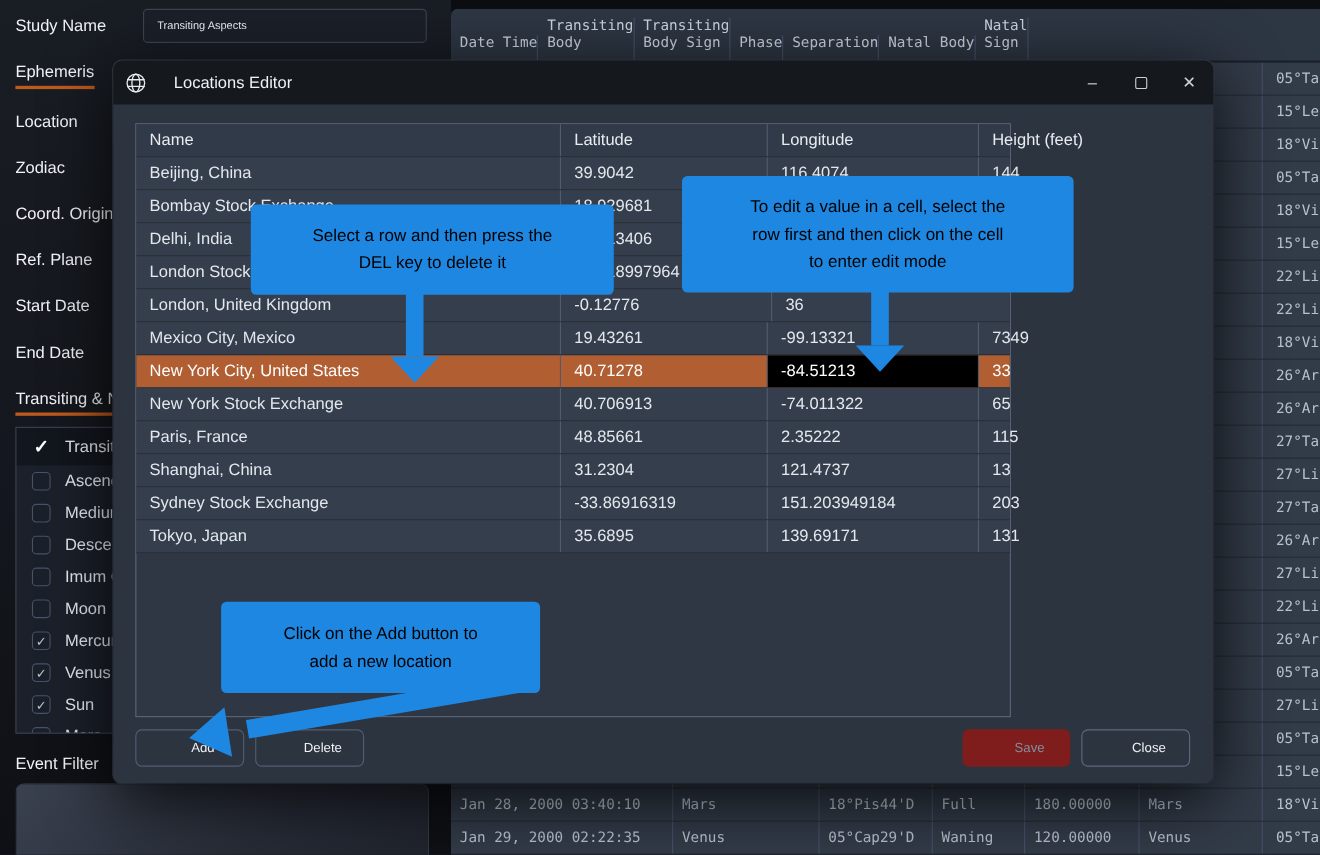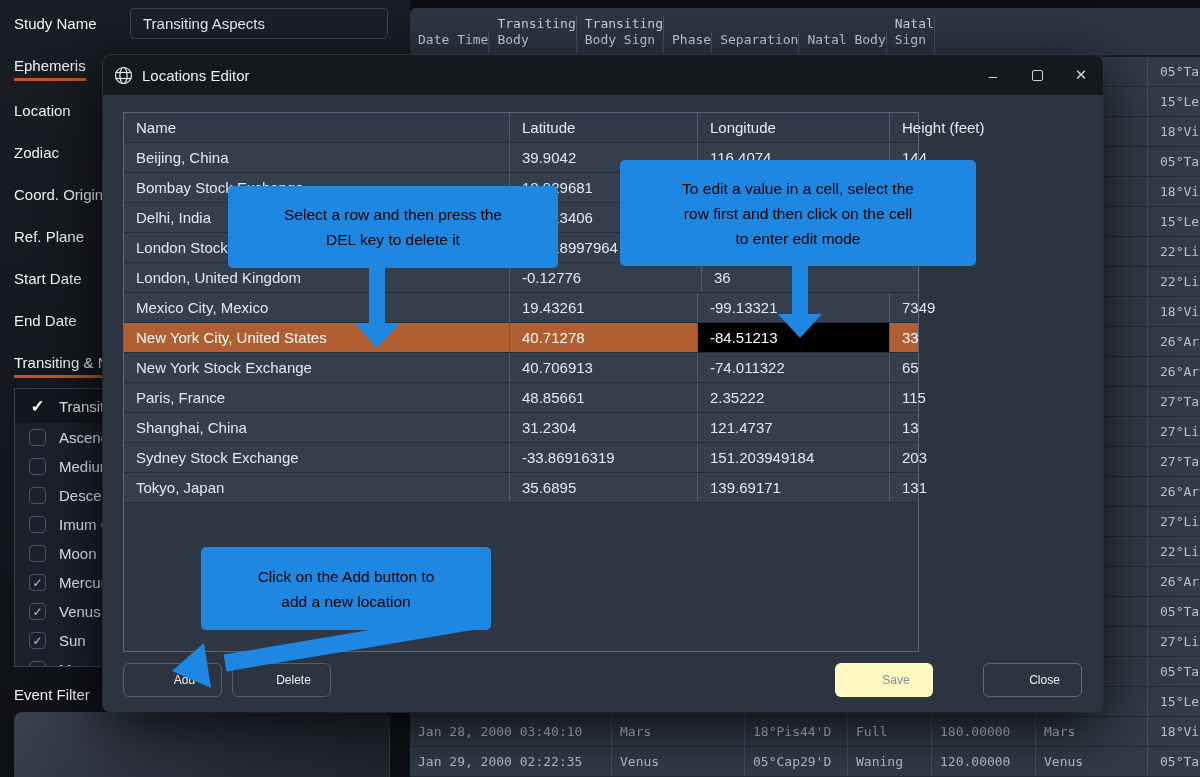--- a/index.html
+++ b/index.html
@@ -11,21 +11,21 @@
   
   .sidebar {
     position:absolute; left:0; top:0; width:410px; height:777px;
     background:linear-gradient(180deg,#191d24 0%,#14171d 55%,#0e1015 100%);
   }
   .field-label { position:absolute; left:14px; font-size:15px; color:#f1f3f6; }
   .study-label { top:15px; }
   .study-input {
     position:absolute; left:130px; top:8px; width:258px; height:31px;
     background:#1b2028; border:1px solid #3c4452; border-radius:4px;
-    color:#e9edf2; font-size:15px; padding:0 12px; font-family:"Liberation Sans",sans-serif;
+    color:#e9edf2; font-size:10px; padding:0 12px; font-family:"Liberation Sans",sans-serif;
   }
   .nav { position:absolute; left:14px; top:57px; width:390px; }
   .nav-item { height:42px; position:relative; cursor:pointer; }
   .nav-item:nth-of-type(1) { height:45px; }
   .nav-item .lbl { font-size:15px; color:#f1f3f6; display:inline-block; padding-bottom:4px; }
   .nav-item.active .lbl { border-bottom:3px solid #bf5a1e; }
   
   .bodylist {
     position:absolute; left:14px; top:388px; width:246px; height:279px;
     background:#1b202a; border:1px solid #3a4352; overflow:hidden;
@@ -60,21 +60,21 @@
   .c0{width:202px;} .c1{width:133px;} .c2{width:103px;} .c3{width:84px;}
   .c4{width:104px;} .c5{width:112px;} .c6{width:90px; border-right:none; padding-left:12px !important;}
   
   .dialog {
     position:absolute; left:103px; top:55px; width:1000px; height:657px;
     background:#2c3440; border-radius:8px; z-index:20;
     box-shadow:0 14px 60px rgba(0,0,0,.8), 0 0 0 1px #3a414d;
   }
   .titlebar { height:40px; background:#15181d; border-radius:8px 8px 0 0;
               display:flex; align-items:center; padding-left:11px; }
-  .titlebar .title { font-size:15px; color:#eef1f5; margin-left:9px; flex:1; }
+  .titlebar .title { font-size:15px; color:#eef1f5; margin-left:25px; flex:1; }
   .win-btn { width:44px; height:40px; display:flex; align-items:center; justify-content:center;
              color:#cdd2da; font-size:15px; cursor:pointer; }
   .max-box { width:11px; height:11px; border:1.5px solid #cdd2da; border-radius:2px; }
   
   .loc-table { position:absolute; left:20px; top:57px; width:796px; height:540px;
                background:#2f3744; border:1px solid #5c6779; }
   .lt-row { display:flex; height:30px; background:#353e4c; border-bottom:1px solid #272e3a; }
   .lt-row.head { background:#313a48; }
   .lt-cell { flex:none; font-size:15px; color:#e4e8ee; line-height:29px; padding-left:12px;
              border-right:1px solid #515c6e; overflow:hidden; white-space:nowrap; }
@@ -83,21 +83,21 @@
   .lt-row.selected { background:#b05e32; }
   .lt-row.selected .lt-cell { color:#ffffff; }
   .lt-cell.editing { background:#000000; color:#ffffff; }
   
   .btn { position:absolute; height:34px; border-radius:6px; font-size:12px;
          display:flex; align-items:center; justify-content:center; cursor:pointer;
          border:1px solid #525e74; color:#eef1f5; background:transparent;
          font-family:"Liberation Sans",sans-serif;padding-left:24px; }
   .btn-add    { left:20px;  top:608px; width:99px; }
   .btn-delete { left:129px; top:608px; width:99px; }
-  .btn-save   { left:732px; top:608px; width:98px; border:none; background:#fef9c3; color:#848e9f; cursor:default; }
+  .btn-save   { left:772px; top:608px; width:98px; border:none; background:#7f1d1d; color:#848e9f; cursor:default; }
   .btn-close  { left:880px; top:608px; width:99px; border-color:#5c6980; }
   
   .tip { position:absolute; z-index:30; background:#1e87e2; color:#000000; border-radius:5px;
          font-size:15.5px; line-height:25px; text-align:center; white-space:pre-line;
          display:flex; align-items:center; justify-content:center; padding:4px 10px; }
   .tip1 { left:228px; top:186px; width:330px; height:82px; }
   .tip2 { left:620px; top:160px; width:356px; height:106px; }
   .tip3 { left:201px; top:547px; width:290px; height:83px; }
   .arrow-stem { position:absolute; z-index:29; background:#1e87e2; }
   .stem1 { left:369px; top:260px; width:16px; height:64px; }

